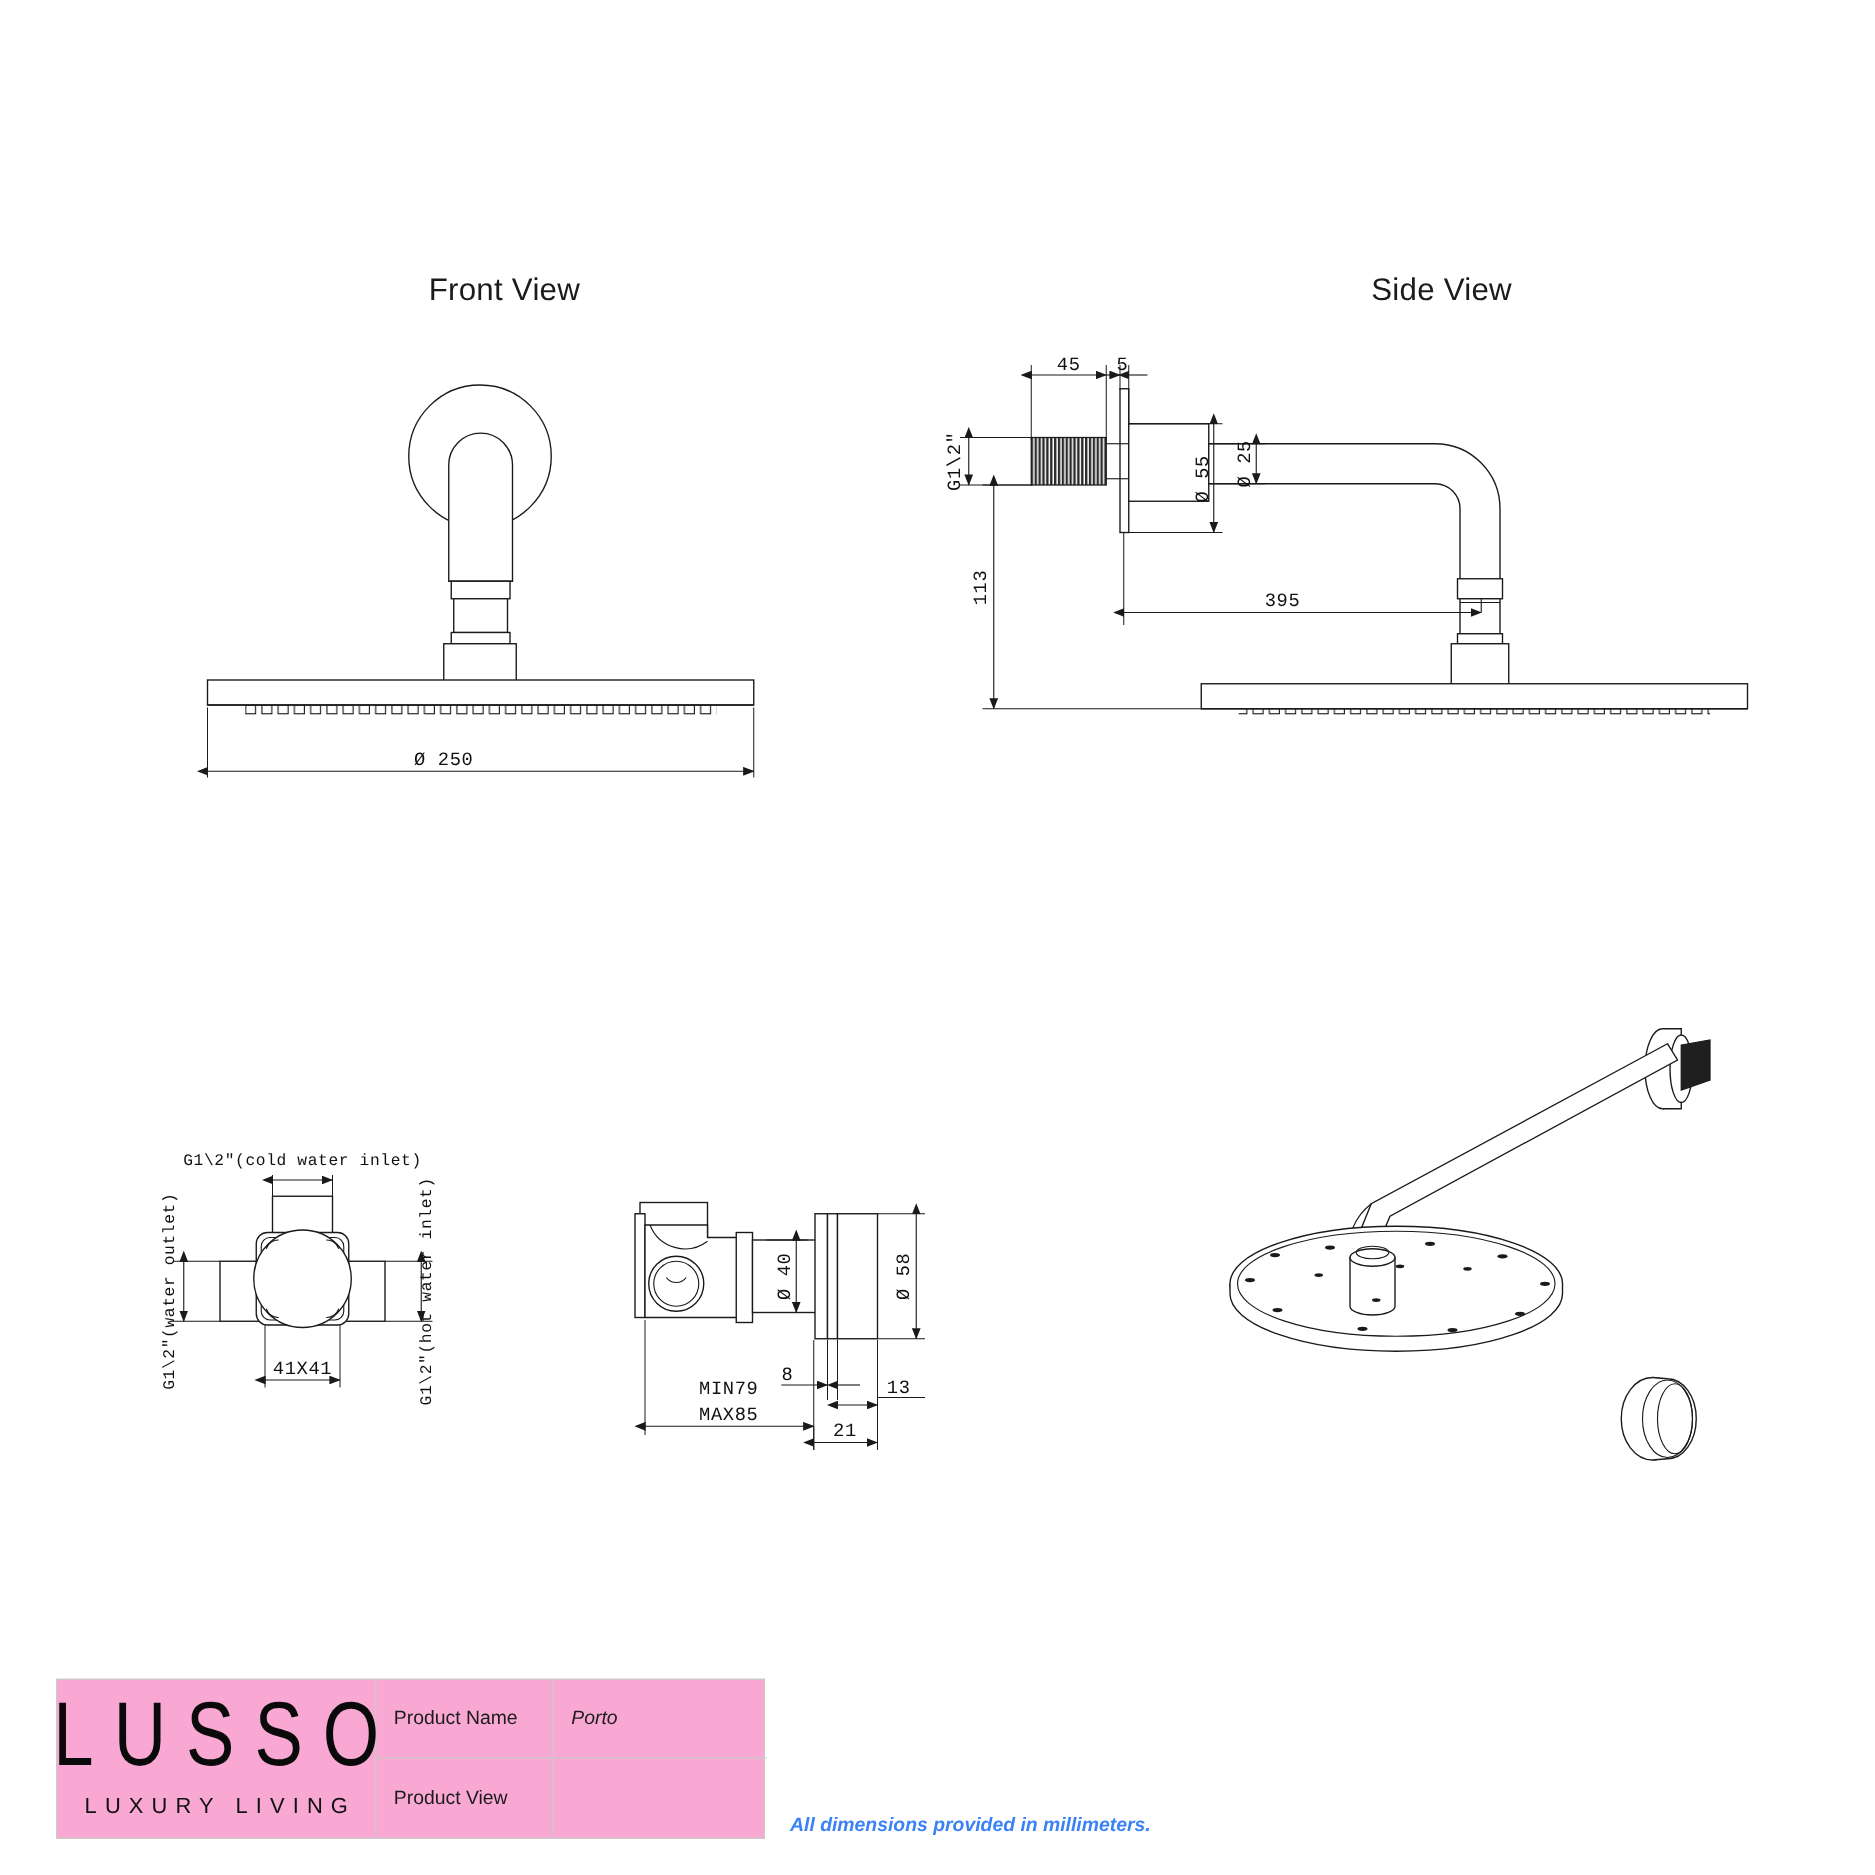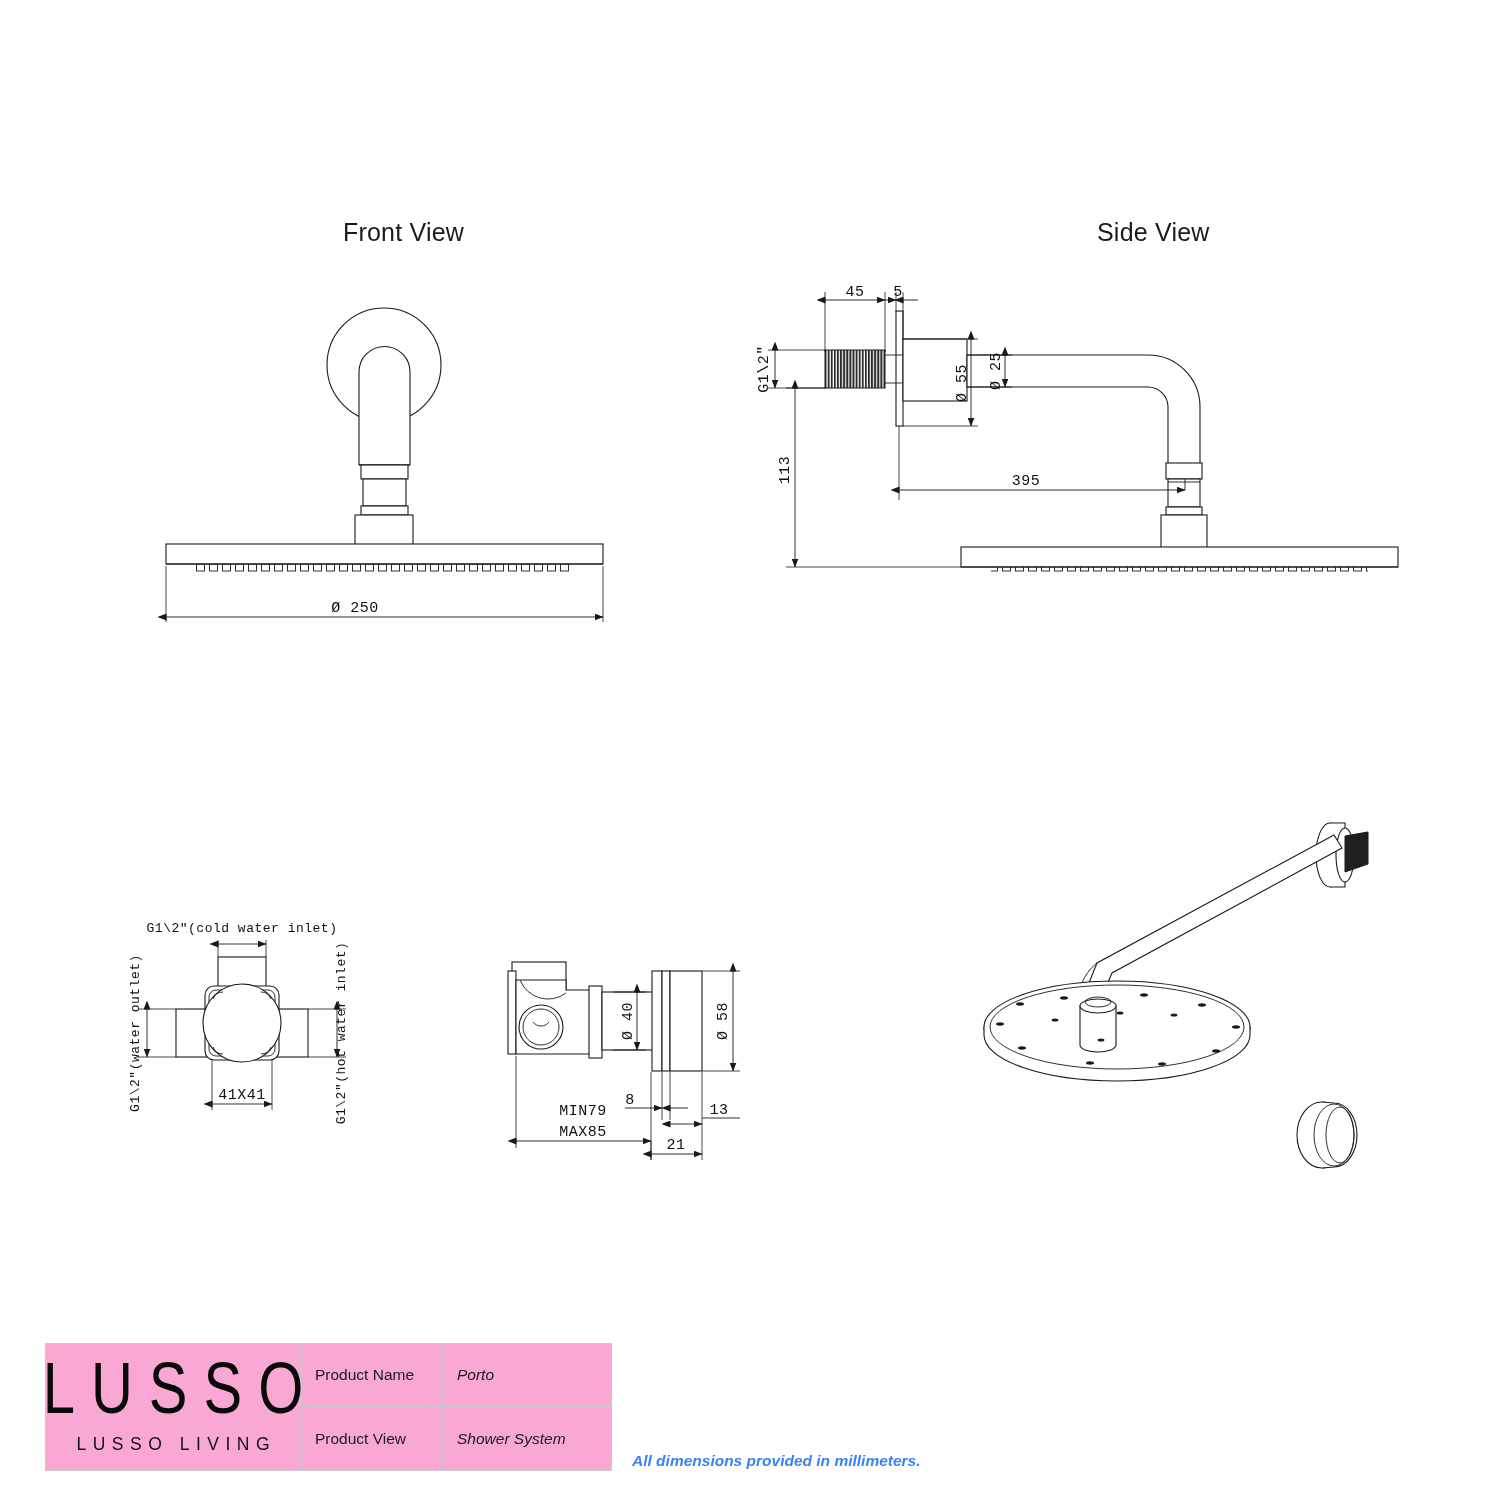--- a/index.html
+++ b/index.html
@@ -420,25 +420,24 @@
         <ellipse cx="1340" cy="1135" rx="14" ry="28" class="ln-t" fill="none"></ellipse>
       </g>
     </g>
 
   </svg>
 
   <div id="info-table">
 
     <div class="cell logo-cell">
       <div class="logo-main">LUSSO</div>
-      <div class="logo-sub">LUSSO LIVING</div>
+      <div class="logo-sub">LUXURY LIVING</div>
     </div>
 
     <div class="cell">Product Name</div>
     <div class="cell last-col">Porto</div>
 
     <div class="cell last-row">Product View</div>
-    <div class="cell last-col last-row">Shower System</div>
   </div>
 
   <div id="dimension-note">All dimensions provided in millimeters.</div>
 
 </div>
 
 </body></html>

